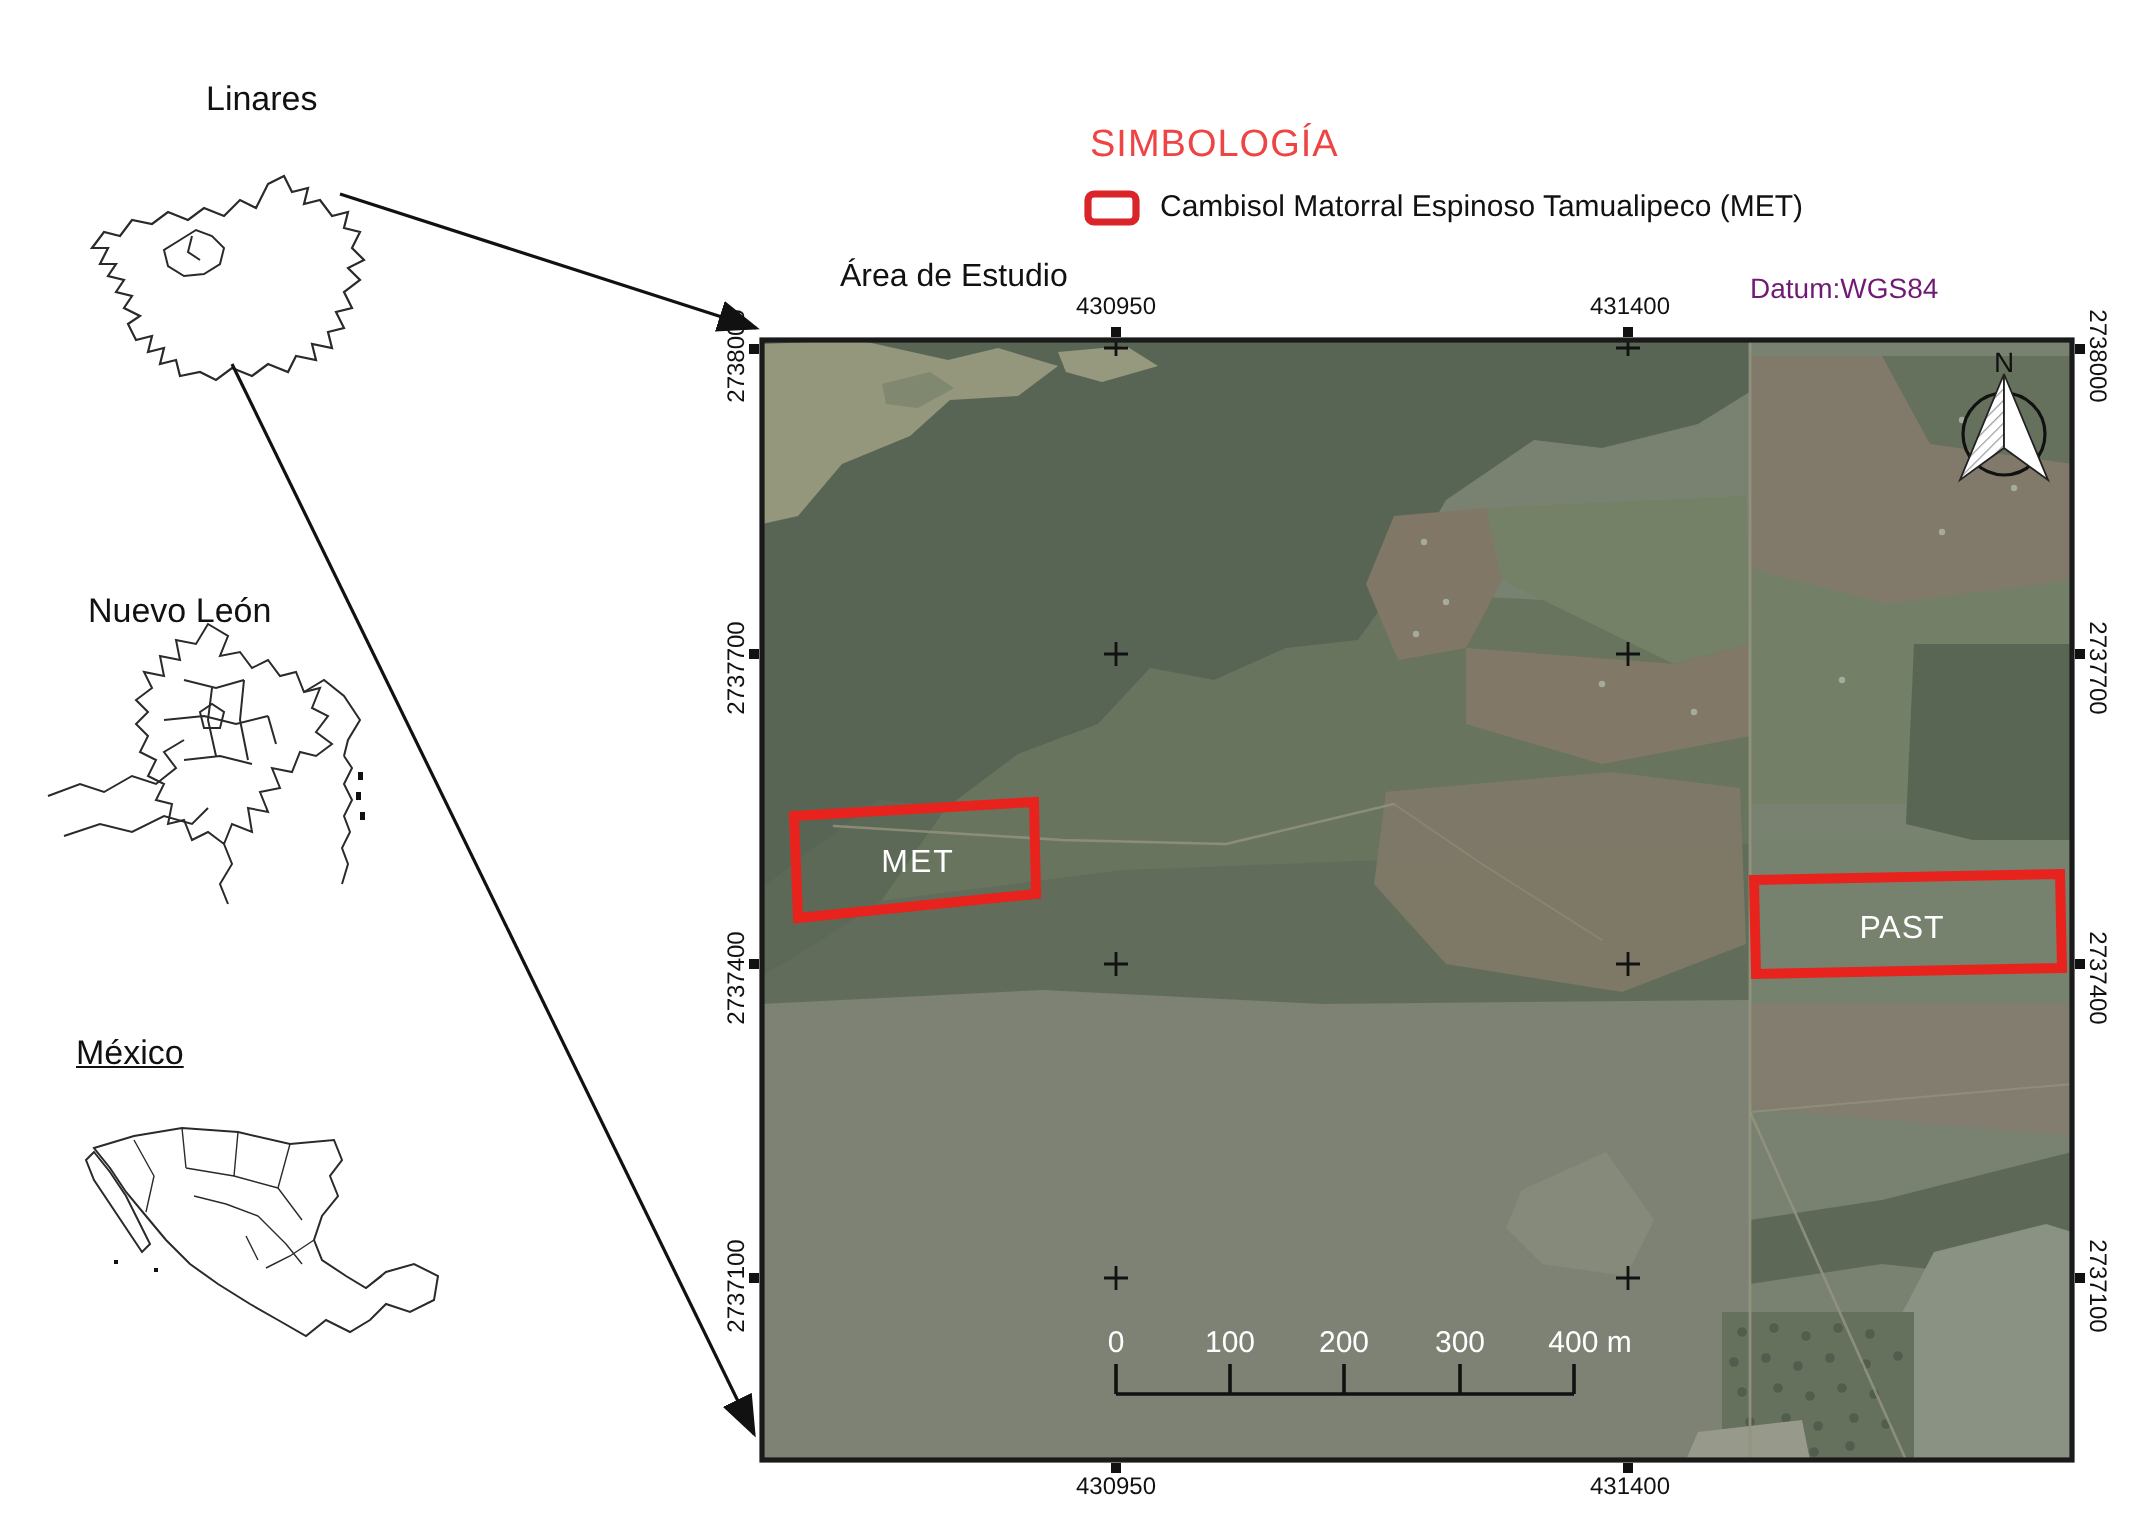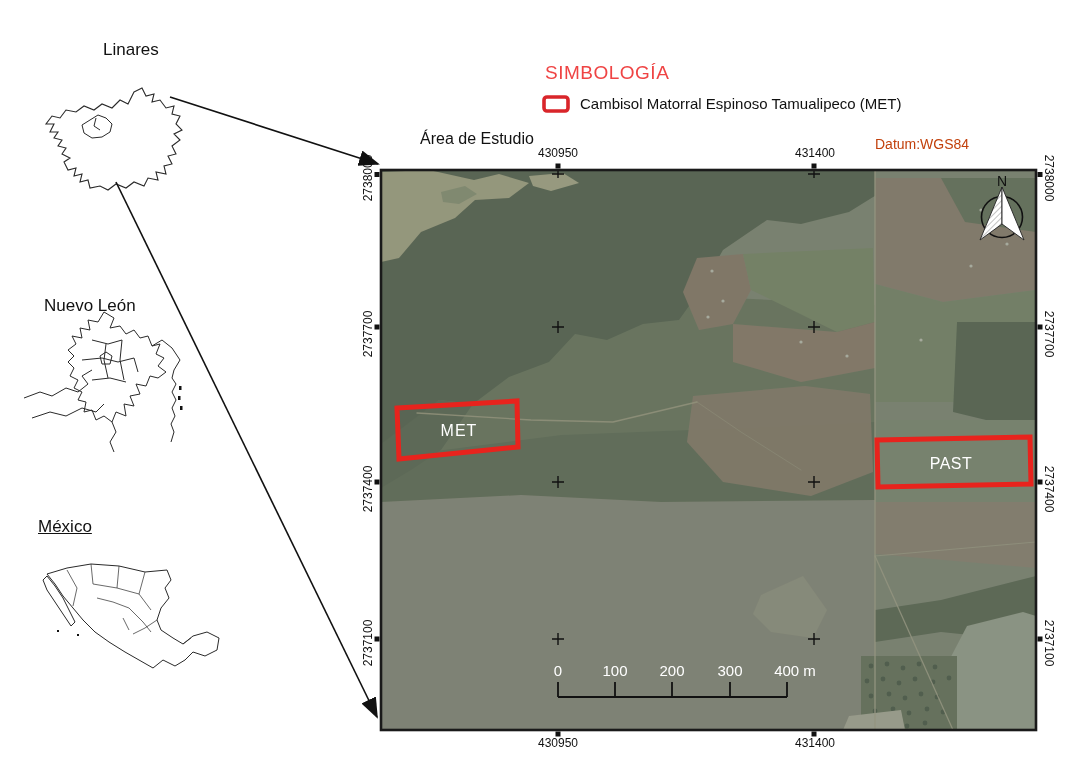--- a/index.html
+++ b/index.html
@@ -6,21 +6,21 @@
   body{
     width:1076px;height:761px;position:relative;overflow:hidden;
     background:#ffffff;color:#1a1a1a;
     font-family:"Liberation Sans","DejaVu Sans",sans-serif;
   }
   .abs{position:absolute;}
   .inset-label{font-size:17px;color:#111;}
   .legend-title{font-size:19px;letter-spacing:0.5px;color:#ef4444;}
   .legend-row{display:flex;align-items:center;gap:9px;height:21px;margin-bottom:2px;}
   .legend-text{font-size:15px;color:#111;white-space:nowrap;}
-  .datum{font-size:14px;color:#c2410c;}
+  .datum{font-size:14px;color:#701a75;}
   .map-title{font-size:16px;color:#111;}
   .tick-label{font-size:12px;color:#111;text-align:center;width:60px;height:14px;line-height:14px;}
   .tick-left{transform:rotate(-90deg);}
   .tick-right{transform:rotate(90deg);}
   svg{display:block;}
   .mapsvg{overflow:visible;}
 </style>
 </head>
 <body>
 

